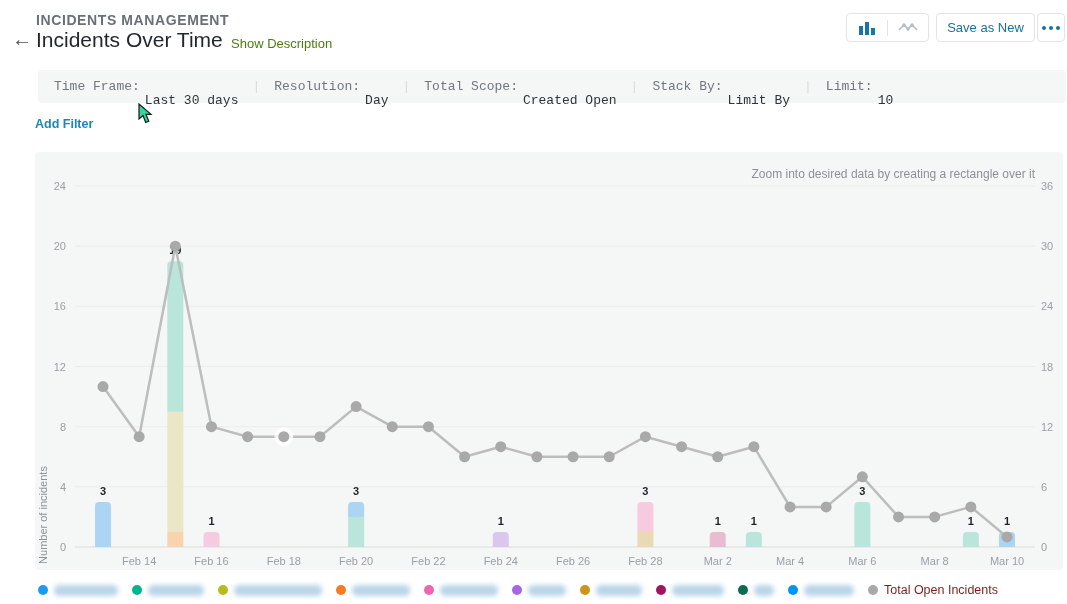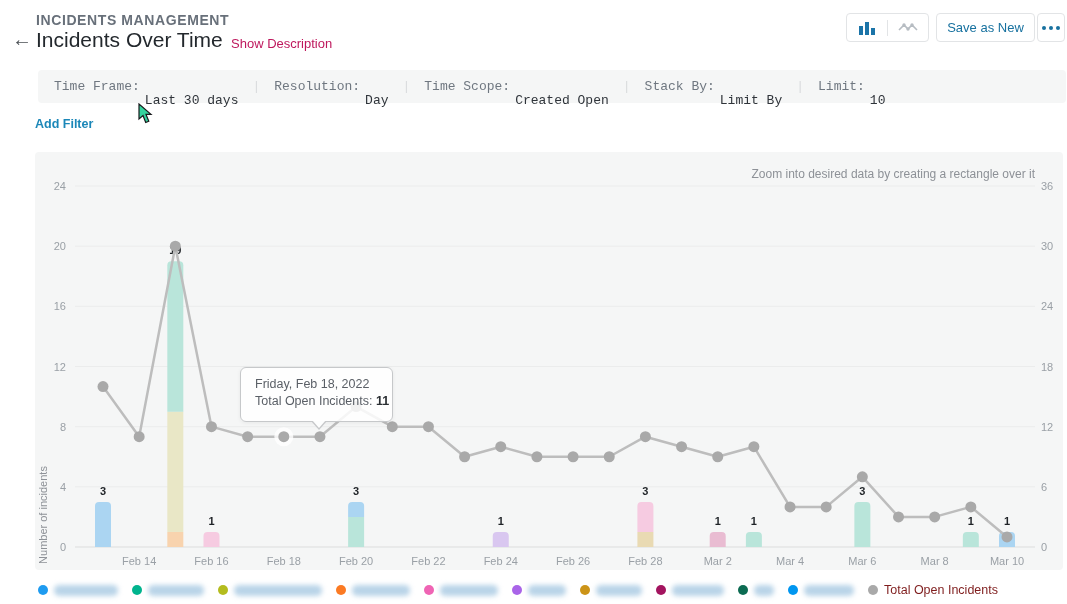--- a/index.html
+++ b/index.html
@@ -4,21 +4,21 @@
 <style>
   * { margin:0; padding:0; box-sizing:border-box; }
   html,body { width:1067px; height:604px; background:#ffffff;
     font-family:"Liberation Sans", sans-serif; overflow:hidden; position:relative; }
 
   
   .back-arrow { position:absolute; left:12px; top:28px; font-size:20px; color:#4a4f54; cursor:pointer; }
   .breadcrumb { position:absolute; left:36px; top:12px; font-size:14px; letter-spacing:.6px;
     color:#68707a; font-weight:600; }
   .page-title { position:absolute; left:36px; top:28px; font-size:21px; font-weight:400; color:#23282d; }
-  .show-desc { position:absolute; left:231px; top:36px; font-size:13px; color:#be185d; cursor:pointer; }
+  .show-desc { position:absolute; left:231px; top:36px; font-size:13px; color:#4d7c0f; cursor:pointer; }
 
   .toggle-group { position:absolute; left:846px; top:13px; width:83px; height:29px;
     border:1px solid #e2e4e6; border-radius:4px; background:#fff; display:flex; align-items:center; }
   .toggle-seg { width:41px; height:100%; display:flex; align-items:center; justify-content:center; cursor:pointer; }
   .toggle-divider { width:1px; height:16px; background:#e2e4e6; }
   .btn { position:absolute; top:13px; height:29px; border:1px solid #e2e4e6; border-radius:4px;
     background:#fff; color:#17719f; font-size:13px; display:flex; align-items:center;
     justify-content:center; cursor:pointer; }
   .btn-save { left:936px; width:99px; }
   .btn-more { left:1037px; width:28px; }
@@ -107,21 +107,21 @@
       <span class="flabel">Time Frame:</span>
       <span class="fvalue">Last 30 days</span>
     </span>
     <span class="fdiv">|</span>
     <span class="fitem">
       <span class="flabel">Resolution:</span>
       <span class="fvalue">Day</span>
     </span>
     <span class="fdiv">|</span>
     <span class="fitem">
-      <span class="flabel">Time Scope:</span>
+      <span class="flabel">Total Scope:</span>
       <span class="fvalue">Created Open</span>
     </span>
     <span class="fdiv">|</span>
     <span class="fitem">
       <span class="flabel">Stack By:</span>
       <span class="fvalue">Limit By</span>
     </span>
     <span class="fdiv">|</span>
     <span class="fitem">
       <span class="flabel">Limit:</span>
@@ -221,29 +221,20 @@
       <circle cx="755.04" cy="354.8888888888889" r="5.5" fill="#a9a9a9"></circle>
       <circle cx="791.1999999999999" cy="354.8888888888889" r="5.5" fill="#a9a9a9"></circle>
       <circle cx="827.3599999999999" cy="324.80555555555554" r="5.5" fill="#a9a9a9"></circle>
       <circle cx="863.52" cy="364.9166666666667" r="5.5" fill="#a9a9a9"></circle>
       <circle cx="899.68" cy="364.9166666666667" r="5.5" fill="#a9a9a9"></circle>
       <circle cx="935.8399999999999" cy="354.8888888888889" r="5.5" fill="#a9a9a9"></circle>
       <circle cx="971.9999999999999" cy="384.97222222222223" r="5.5" fill="#a9a9a9"></circle>
     </svg>
   <div class="y-axis-title">Number of incidents</div>
 
-  <div class="tooltip">
-    <div class="tt-line1">Friday, Feb 18, 2022</div>
-    <div class="tt-line2">
-      <span>Total Open Incidents:</span>
-      <span class="tt-val">11</span>
-    </div>
-    <div class="tt-arrow-b"></div>
-    <div class="tt-arrow-w"></div>
-  </div>
 </div>
 
 <div class="legend" id="legend">
     <div class="litem">
       <span class="ldot" style="background: rgb(30, 155, 240);"></span>
       <span class="lblur" style="width: 64px;"></span>
     </div>
     <div class="litem">
       <span class="ldot" style="background: rgb(0, 180, 142);"></span>
       <span class="lblur" style="width: 56px;"></span>

